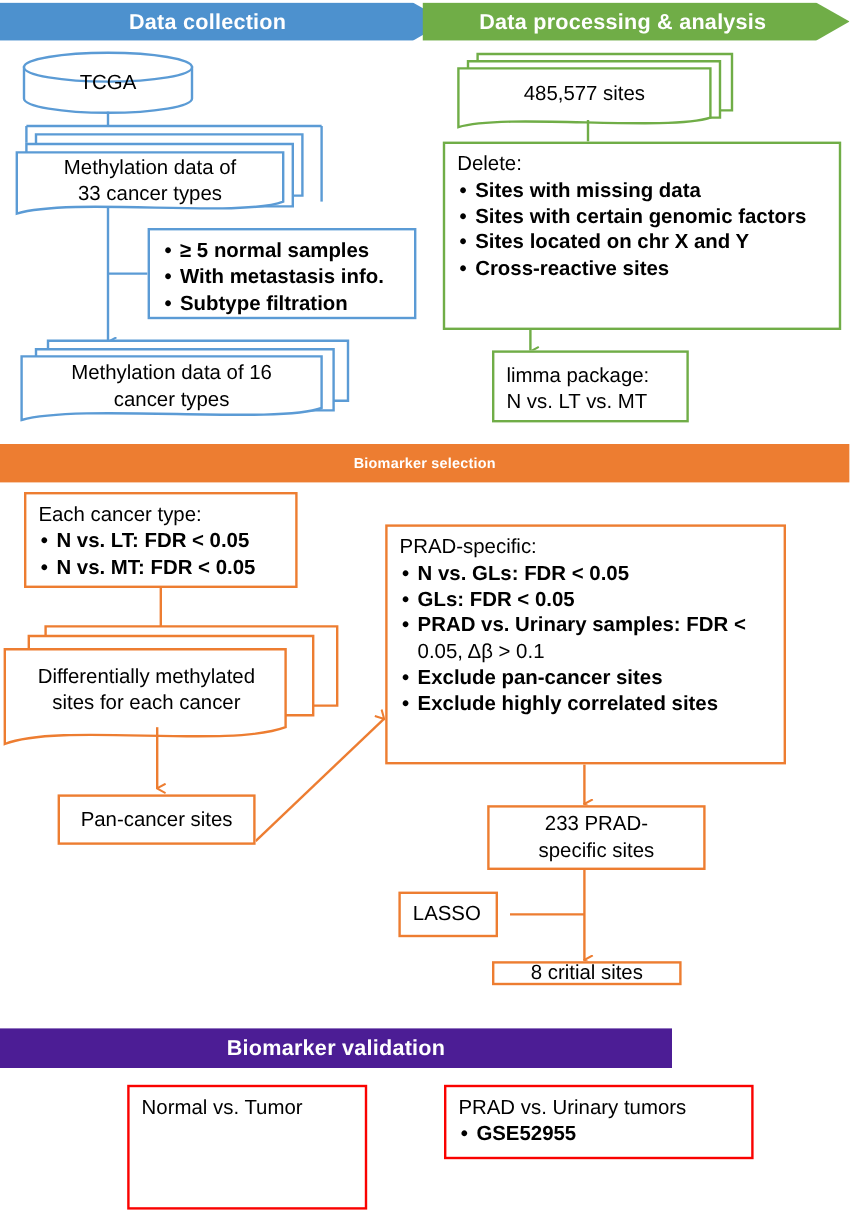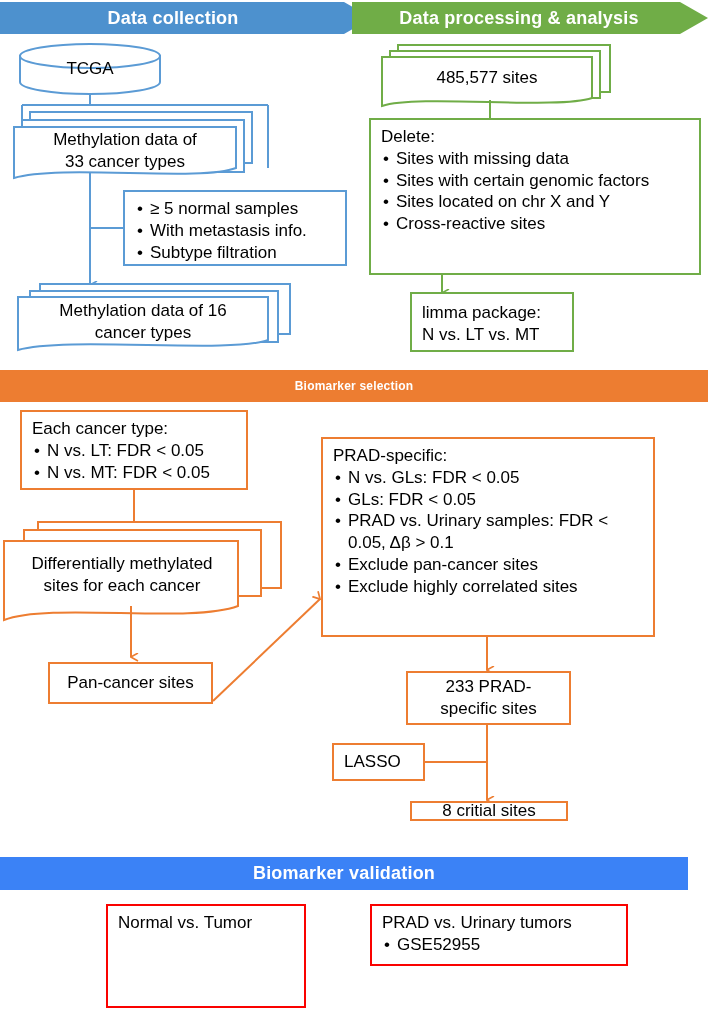--- a/index.html
+++ b/index.html
@@ -22,36 +22,36 @@
      background:#4D91CE;
      clip-path:polygon(0 0, 344px 0, 372px 16px, 344px 32px, 0 32px);}
   #banner-collection span{margin-right:26px;}
 
   #banner-processing{left:352px;top:2px;width:356px;height:32px;font-size:18px;
      background:#70AD47;
      clip-path:polygon(0 0, 328px 0, 356px 16px, 328px 32px, 0 32px);}
   #banner-processing span{margin-right:22px;}
 
   #banner-selection{left:0;top:370px;width:708px;height:32px;font-size:12px;background:#ED7D31;}
-  #banner-validation{left:0;top:857px;width:688px;height:33px;font-size:18px;background:#3b82f6;}
+  #banner-validation{left:0;top:857px;width:560px;height:33px;font-size:18px;background:#4c1d95;}
 
   
   .node{
     position:absolute;box-sizing:border-box;background:#ffffff;
     font-size:17px;line-height:1.28;
   }
   .node.b{border:2px solid #5B9BD5;}
   .node.g{border:2px solid #70AD47;}
   .node.o{border:2px solid #ED7D31;}
   .node.r{border:2px solid #FA0200;}
 
   .node.center{display:flex;align-items:center;justify-content:center;text-align:center;}
   .node.left{padding:6px 8px 6px 10px;}
 
-  ul.bul{margin:0;padding:0;list-style:none;}
+  ul.bul{margin:0;padding:0;list-style:none;font-weight:bold;}
   ul.bul li{position:relative;padding-left:15px;}
   ul.bul li:before{content:"\2022";position:absolute;left:2px;top:0;}
   .hdr{display:block;}
   .cont{padding-left:15px;}
   .stacklabel{
     position:absolute;display:flex;align-items:center;justify-content:center;
     text-align:center;font-size:17px;line-height:1.28;
   }
 
   
@@ -232,28 +232,28 @@
       <li>GLs: FDR &lt; 0.05</li>
       <li>PRAD vs. Urinary samples: FDR &lt;</li>
     </ul>
     <div class="cont">0.05, Δβ &gt; 0.1</div>
     <ul class="bul">
       <li>Exclude pan-cancer sites</li>
       <li>Exclude highly correlated sites</li>
     </ul>
   </div>
 
-  <div class="node o center" style="left:406px;top:671px;width:165px;height:54px;">
+  <div class="node o center" style="left:406px;top:671px;width:182px;height:54px;">
     <div>
       <div>233 PRAD-</div>
       <div>specific sites</div>
     </div>
   </div>
 
-  <div class="node o left" style="left:332px;top:743px;width:93px;height:38px;display:flex;align-items:center;">
+  <div class="node o left" style="left:332px;top:743px;width:83px;height:38px;display:flex;align-items:center;">
     <span>LASSO</span>
   </div>
 
   <div class="node o center" style="left:410px;top:801px;width:158px;height:20px;">
     <span>8 critial sites</span>
   </div>
 
   <div class="node r left" style="left:106px;top:904px;width:200px;height:104px;">
     <span class="hdr">Normal vs. Tumor</span>
   </div>

